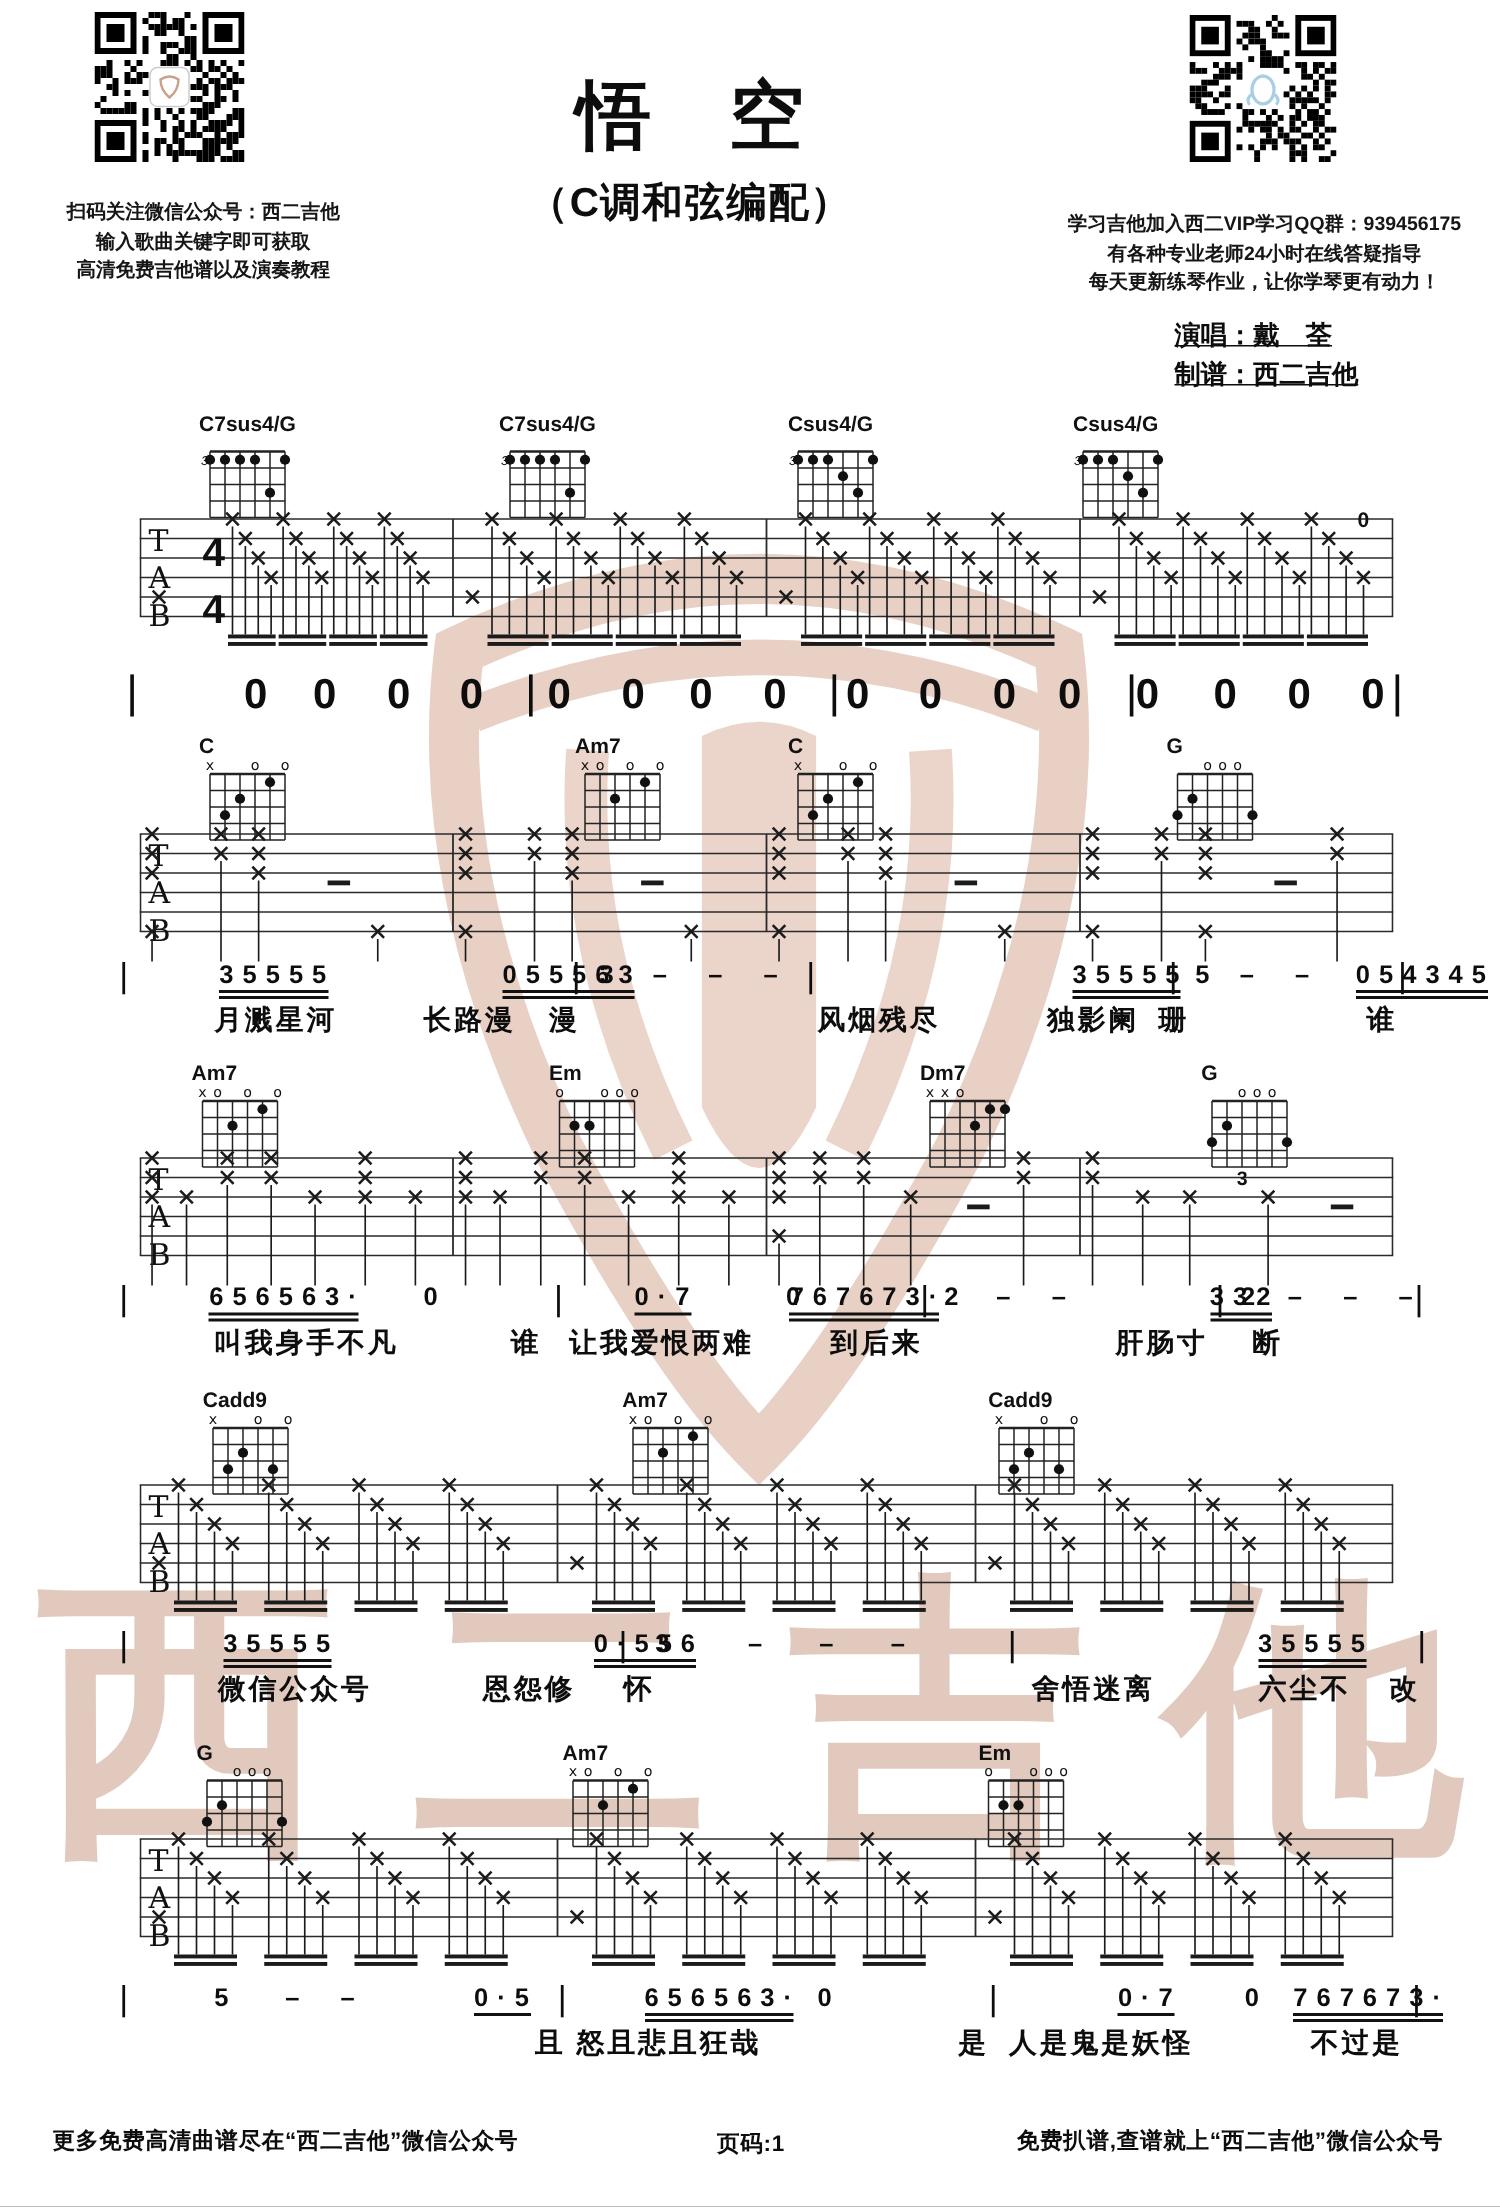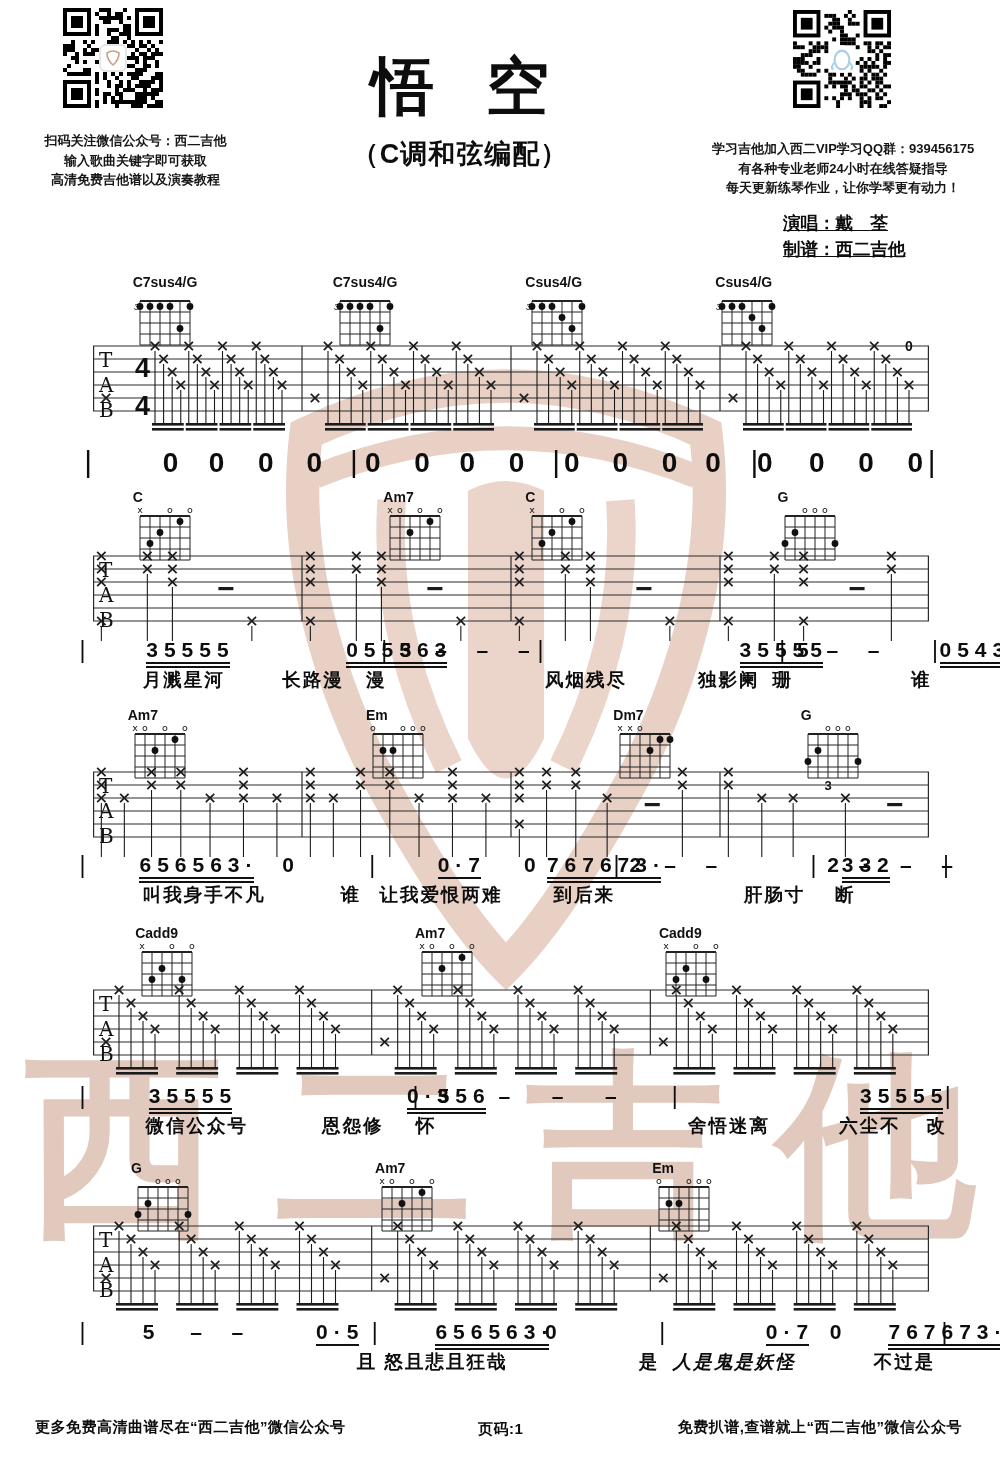--- a/index.html
+++ b/index.html
@@ -3,32 +3,32 @@
 <meta charset="utf-8">
 <style>
   html,body{margin:0;padding:0;background:#888;}
   #page{position:relative;width:1000px;height:1471px;background:#ffffff;overflow:hidden;
         font-family:"Liberation Sans","DejaVu Sans",sans-serif;color:#111;}
   .abs{position:absolute;}
   .z1{z-index:2;}
   .wm{z-index:1;pointer-events:none;}
   
   .qr-cap{font-size:13px;font-weight:bold;line-height:19.5px;text-align:center;color:#161616;}
-  .title{font-size:63px;font-weight:bold;letter-spacing:52px;padding-left:52px;text-align:center;color:#0d0d0d;}
+  .title{font-size:50px;font-weight:bold;letter-spacing:52px;padding-left:52px;text-align:center;color:#0d0d0d;}
   .subtitle{font-size:27px;font-weight:bold;text-align:center;letter-spacing:1px;margin-top:6px;color:#0d0d0d;}
   .meta-l{font-size:17px;font-weight:bold;line-height:22px;color:#0d0d0d;}
   .meta-r{font-size:17.5px;font-weight:bold;line-height:26px;color:#0d0d0d;}
   
   .chordrow{left:95px;width:830px;height:70px;}
   .chord{position:absolute;top:0;width:74px;text-align:left;transform:translateX(-50%);}
   .chord .cname{font-size:14px;font-weight:bold;height:15px;color:#111;}
   .staffbox{left:93px;width:836px;height:108px;}
   
   .melrow{left:93px;width:845px;height:32px;}
-  .mel{position:absolute;top:0;font-size:21px;font-weight:bold;letter-spacing:6px;line-height:28px;white-space:pre;color:#0d0d0d;}
+  .mel{position:absolute;top:0;font-size:17px;font-weight:bold;letter-spacing:6px;line-height:28px;white-space:pre;color:#0d0d0d;}
   .mel.bar{font-size:23px;font-weight:400;letter-spacing:0;}
   .u1,.u2{position:relative;padding-bottom:3px;}
   .u1::after,.u2::after{content:"";position:absolute;left:0;right:5px;bottom:0;height:2px;background:#111;}
   .u2::before{content:"";position:absolute;left:0;right:5px;bottom:-4px;height:2px;background:#111;}
   .lyrrow{left:93px;width:845px;height:26px;}
   .lyr{position:absolute;top:0;font-size:18.5px;font-weight:bold;letter-spacing:2px;white-space:pre;color:#0d0d0d;}
   
   .restrow{left:95px;width:836px;height:46px;}
   .zero{position:absolute;top:2px;font-size:28px;font-weight:bold;color:#0d0d0d;}
   .zbar{position:absolute;top:0;font-size:30px;font-weight:200;color:#0d0d0d;}
@@ -1760,21 +1760,21 @@
       <line x1="795.6333333333333" y1="51.2" x2="804.0333333333334" y2="42.8" stroke="#1b1b1b" stroke-width="1.7"></line>
       <line x1="799.8333333333334" y1="52" x2="799.8333333333334" y2="85" stroke="#1b1b1b" stroke-width="1.1"></line>
       <rect x="760.8333333333334" y="85" width="42" height="2.6" fill="#1b1b1b"></rect>
       <rect x="760.8333333333334" y="90" width="42" height="2.6" fill="#1b1b1b"></rect>
     </svg>
   <div class="abs z1 melrow" id="melody-5" style="top:1318px;"><span class="mel bar" style="left: -1.6%;">|</span><span class="mel" style="left: 5.9%;">5</span><span class="mel" style="left: 11.5%;">–  –</span><span class="mel u1" style="left: 26.4%;">0·5</span><span class="mel bar" style="left: 33%;">|</span><span class="mel u2" style="left: 34.8%;">656563·</span><span class="mel" style="left: 53.5%;">0</span><span class="mel u1" style="left: 59.8%;">0·7</span><span class="mel bar" style="left: 67%;">|</span><span class="mel u2" style="left: 68.6%;">767673·</span><span class="mel" style="left: 87.2%;">0</span><span class="mel bar" style="left: 100.4%;">|</span></div>
   <div class="abs z1 lyrrow" id="lyrics-5" style="top:1349px;">
       <span class="lyr" style="left: 31.2%;">且</span>
       <span class="lyr" style="left: 34.5%;">怒且悲且狂哉</span>
       <span class="lyr" style="left: 64.6%;">是</span>
-      <span class="lyr" style="left: 68.6%; font-style: italic;">人是鬼是妖怪</span>
+      <span class="lyr" style="left: 68.6%;">人是鬼是妖怪</span>
       <span class="lyr" style="left: 92.4%;">不过是</span>
     </div>
 
   <div class="abs z1 footer-t" style="left:35px;top:1418px;">更多免费高清曲谱尽在“西二吉他”微信公众号</div>
   <div class="abs z1 footer-t" style="left:478px;top:1420px;">页码:1</div>
   <div class="abs z1 footer-t" style="right:38px;top:1418px;">免费扒谱,查谱就上“西二吉他”微信公众号</div>
 
 </div>
 
 </body></html>

